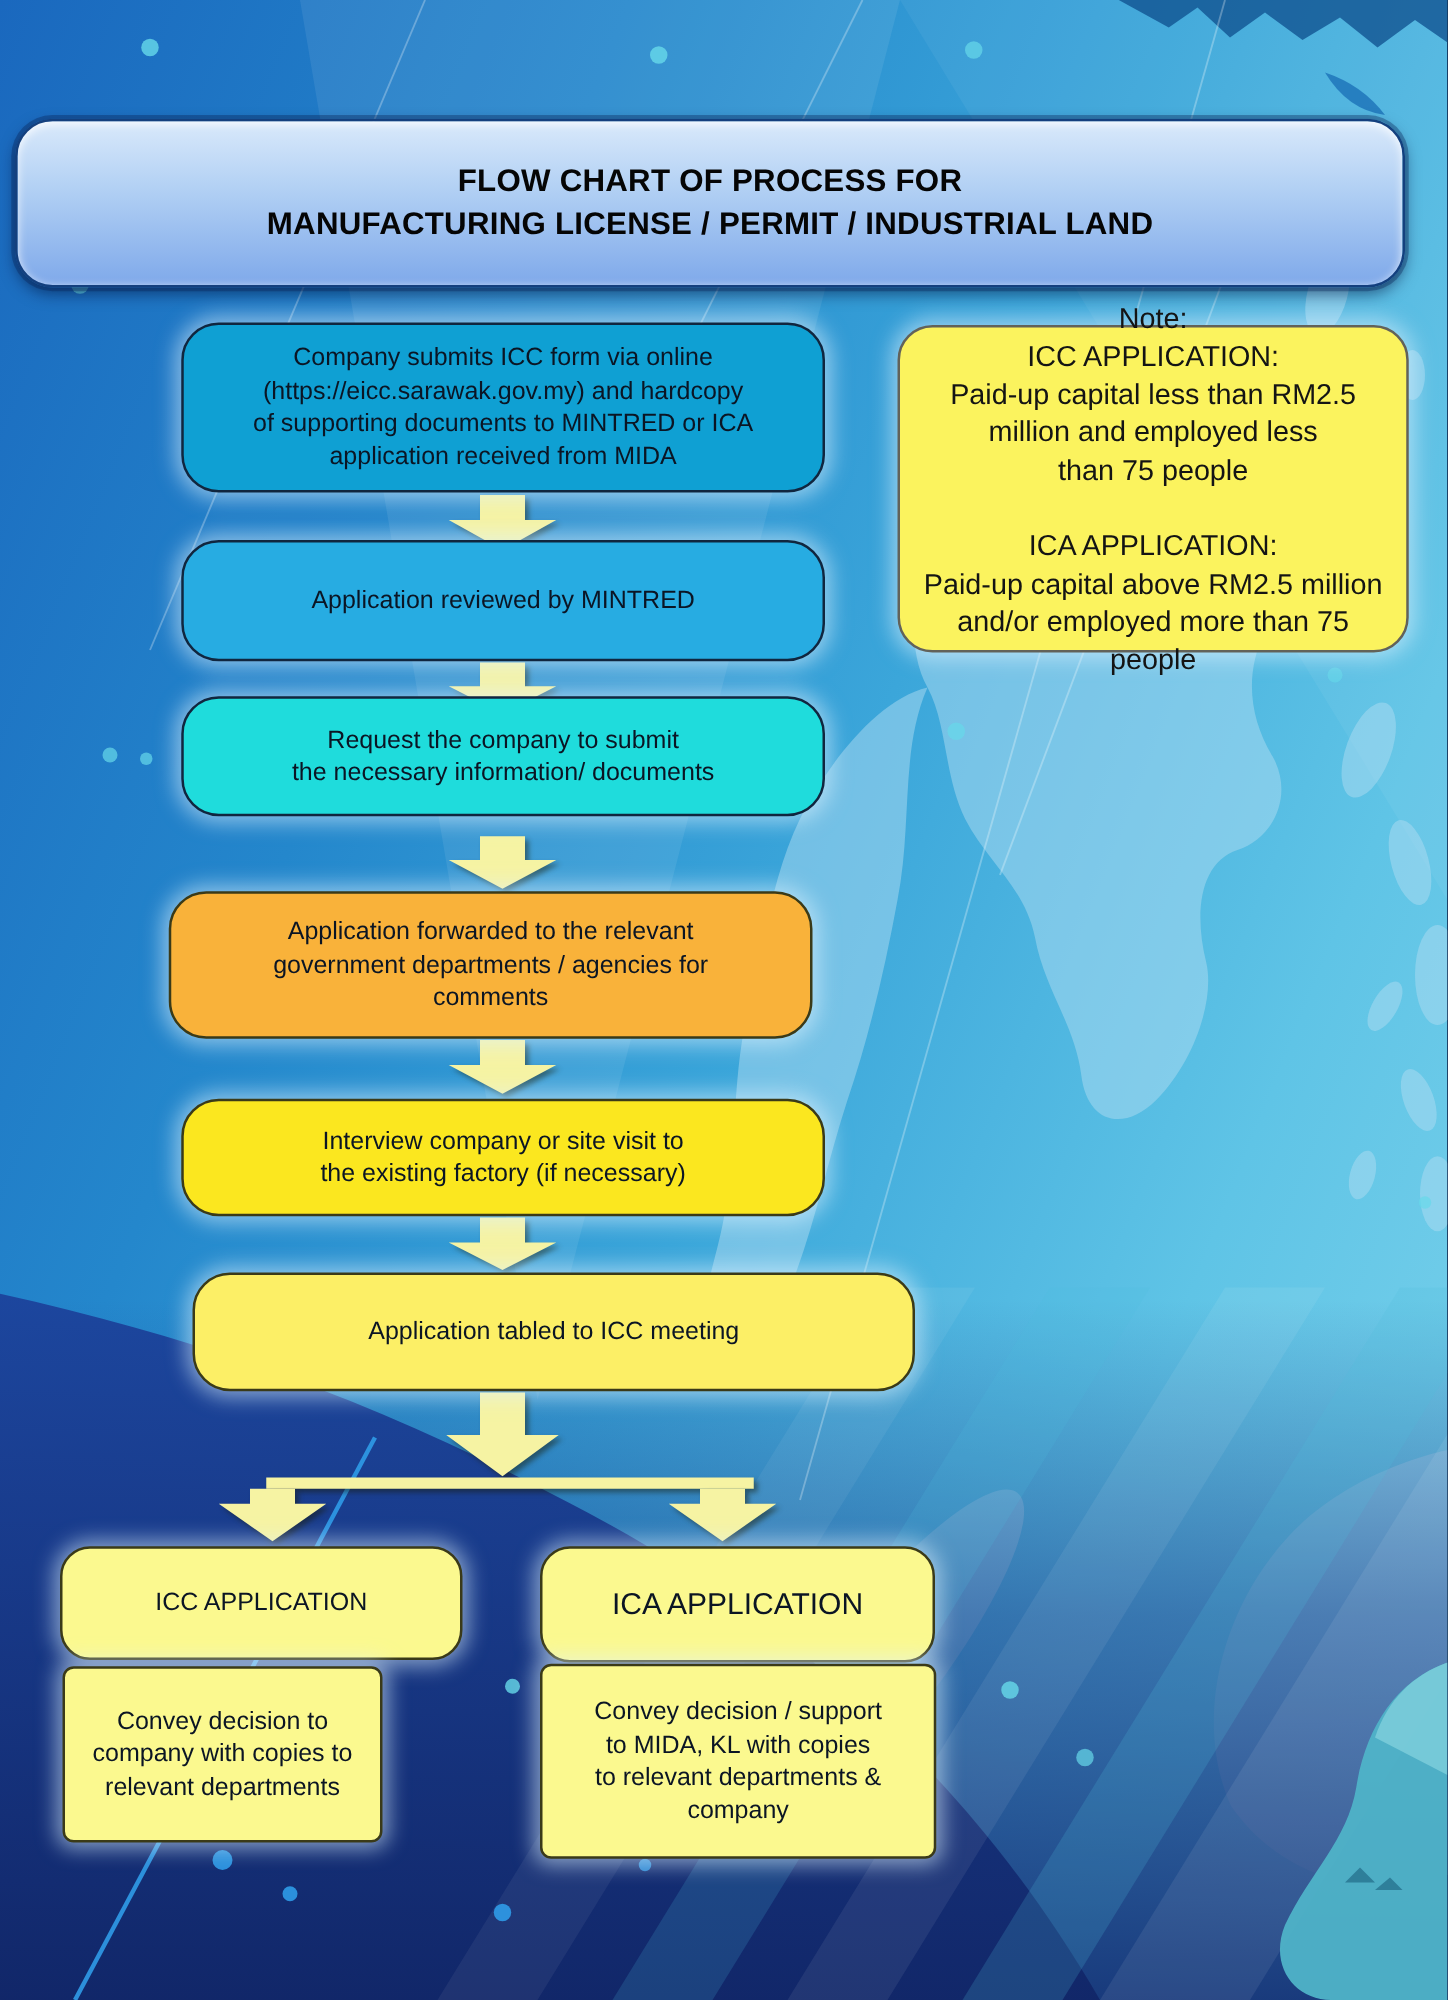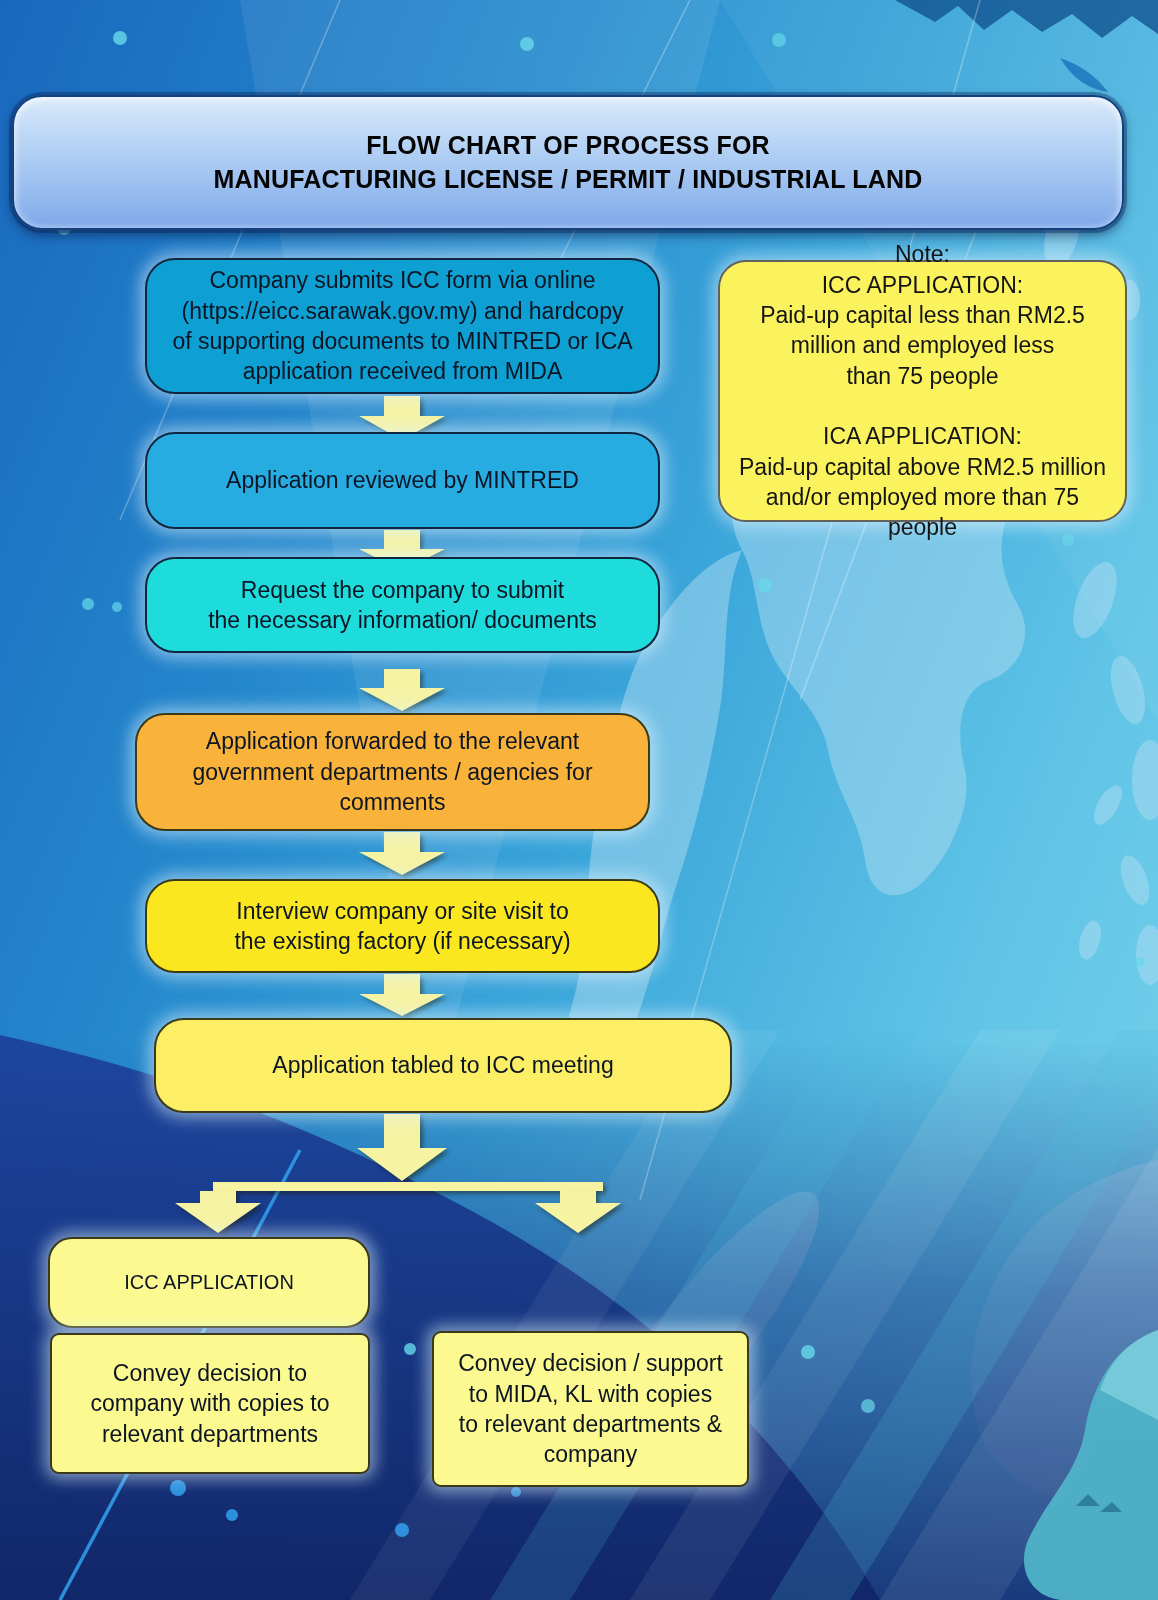--- a/index.html
+++ b/index.html
@@ -9,21 +9,21 @@
     background: linear-gradient(112deg, #1A68BE 0%, #2487CC 28%, #3BA6DA 52%, #5FC4E6 76%, #7FD4EC 100%);
   }
   .bg-layer { position:absolute; inset:0; width:1158px; height:1600px; }
 
   
   .fbox {
     position:absolute; box-sizing:border-box;
     display:flex; align-items:center; justify-content:center;
     text-align:center; white-space:pre-line;
     border:2px solid #10263F; border-radius:30px;
-    color:#0B1524; font-size:23px; line-height:1.32;
+    color:#0B1524; font-size:20px; line-height:1.32;
     padding:6px 14px;
     box-shadow:0 0 16px 5px rgba(220,242,255,.55);
   }
   .yellowish { border-color:#3A3A18; }
   .banner {
     position:absolute; left:12px; top:95px; width:1112px; height:135px;
     box-sizing:border-box; border-radius:30px;
     background: linear-gradient(180deg, #D9E9FB 0%, #B3D1F4 40%, #7FA9EA 100%);
     border:2px solid #14407E;
     box-shadow: 0 0 0 3px rgba(8,35,85,.35), 0 5px 12px rgba(0,18,60,.55), inset 0 2px 8px rgba(255,255,255,.85);
@@ -36,21 +36,21 @@
   #box3 { left:145px; top:557px; width:515px; height:96px; }
   #box4 { left:135px; top:713px; width:515px; height:118px; }
   #box5 { left:145px; top:879px; width:515px; height:94px; }
   #box6 { left:154px; top:1018px; width:578px; height:95px; }
   #note-box {
     left:718px; top:260px; width:409px; height:262px; border-radius:28px;
     border:2px solid #62625A; font-size:23px; line-height:1.32; color:#141414;
   }
   #icc-header { left:48px;  top:1237px; width:322px; height:91px;  border-radius:24px; font-size:20px; }
   #ica-header { left:432px; top:1237px; width:316px; height:93px;  border-radius:24px; font-size:24px; }
-  #icc-body   { left:50px;  top:1333px; width:320px; height:141px; border-radius:9px; }
+  #icc-body   { left:50px;  top:1333px; width:256px; height:141px; border-radius:9px; }
   #ica-body   { left:432px; top:1331px; width:317px; height:156px; border-radius:9px; }
 
   .arrows polygon, .arrows rect { filter: drop-shadow(3px 3px 2px rgba(25,25,0,.45)); }
 </style>
 </head>
 <body>
 
 <div class="stage">
 
   <svg class="bg-layer" viewBox="0 0 1158 1600" aria-hidden="true">
@@ -174,20 +174,21 @@
 ICC APPLICATION:
 Paid-up capital less than RM2.5
 million and employed less
 than 75 people
 
 ICA APPLICATION:
 Paid-up capital above RM2.5 million
 and/or employed more than 75 people</div>
 
   <div class="fbox yellowish" id="icc-header" style="background-color: rgb(251, 249, 143);">ICC APPLICATION</div>
+  <div class="fbox yellowish" id="ica-header" style="background-color: rgb(251, 249, 143);">ICA APPLICATION</div>
   <div class="fbox yellowish" id="icc-body" style="background-color: rgb(251, 249, 143);">Convey decision to
 company with copies to
 relevant departments</div>
   <div class="fbox yellowish" id="ica-body" style="background-color: rgb(251, 249, 143);">Convey decision / support
 to MIDA, KL with copies
 to relevant departments &amp;
 company</div>
 </div>
 
 </body></html>

